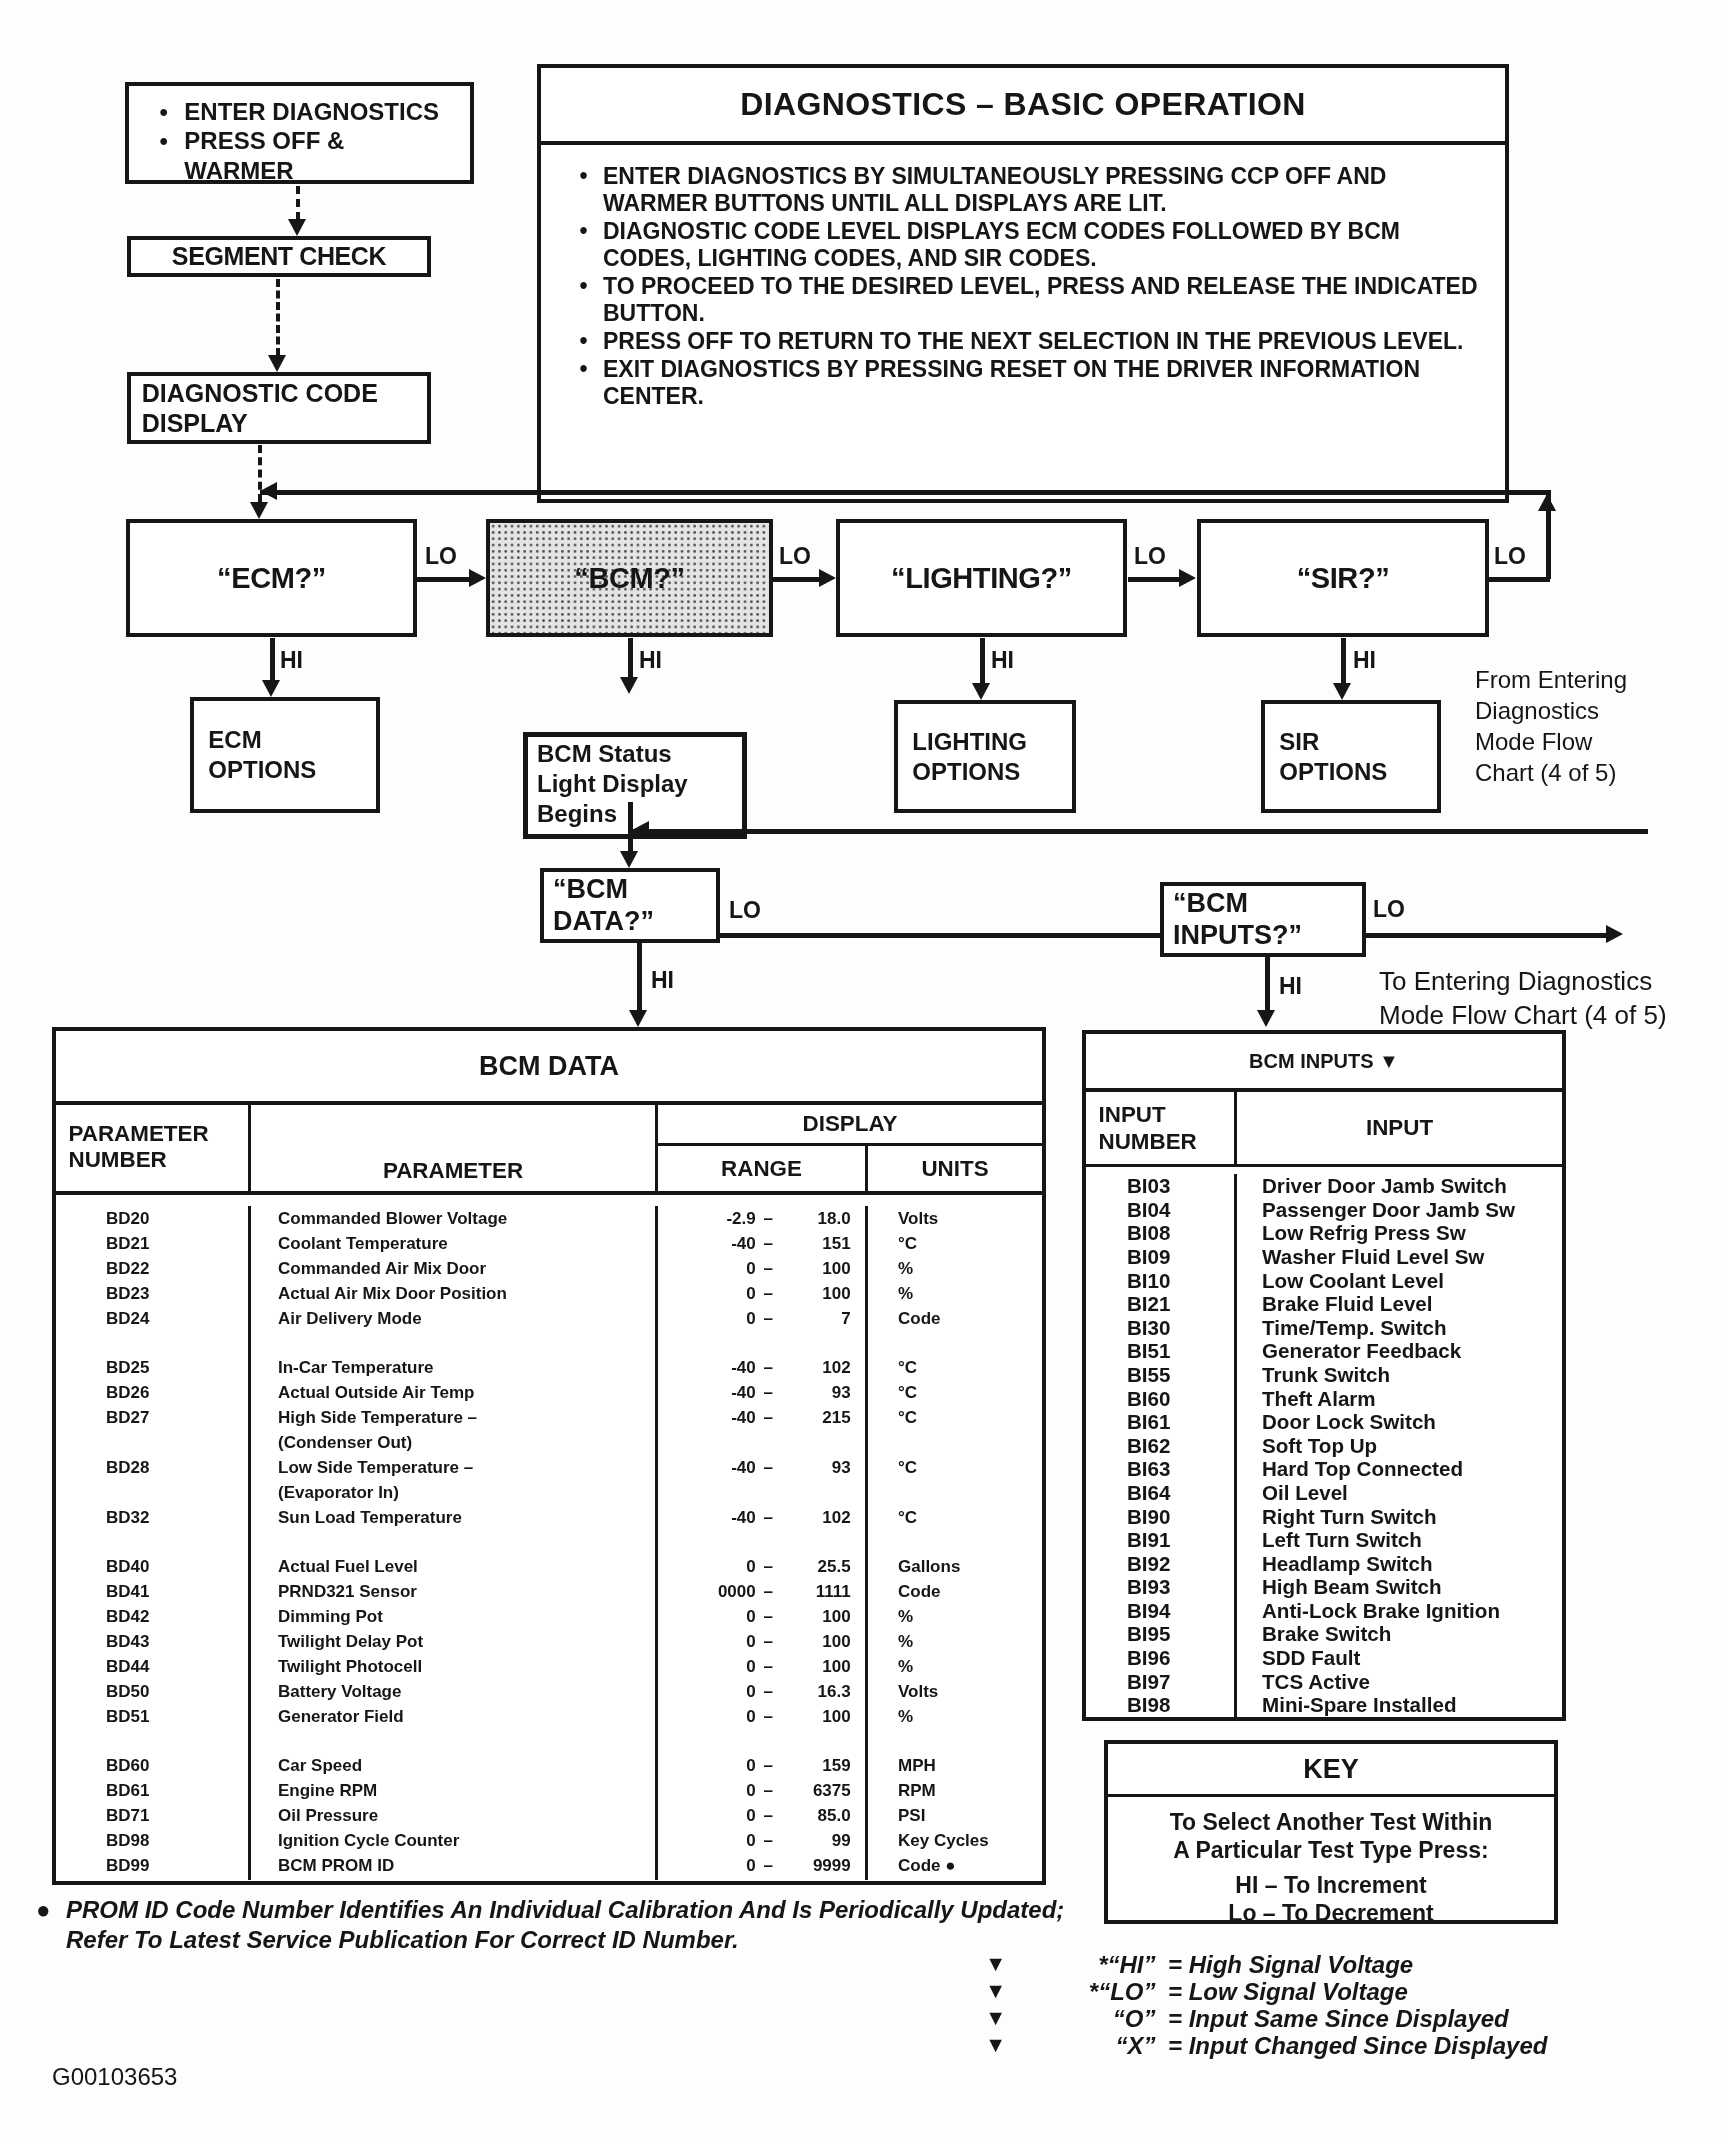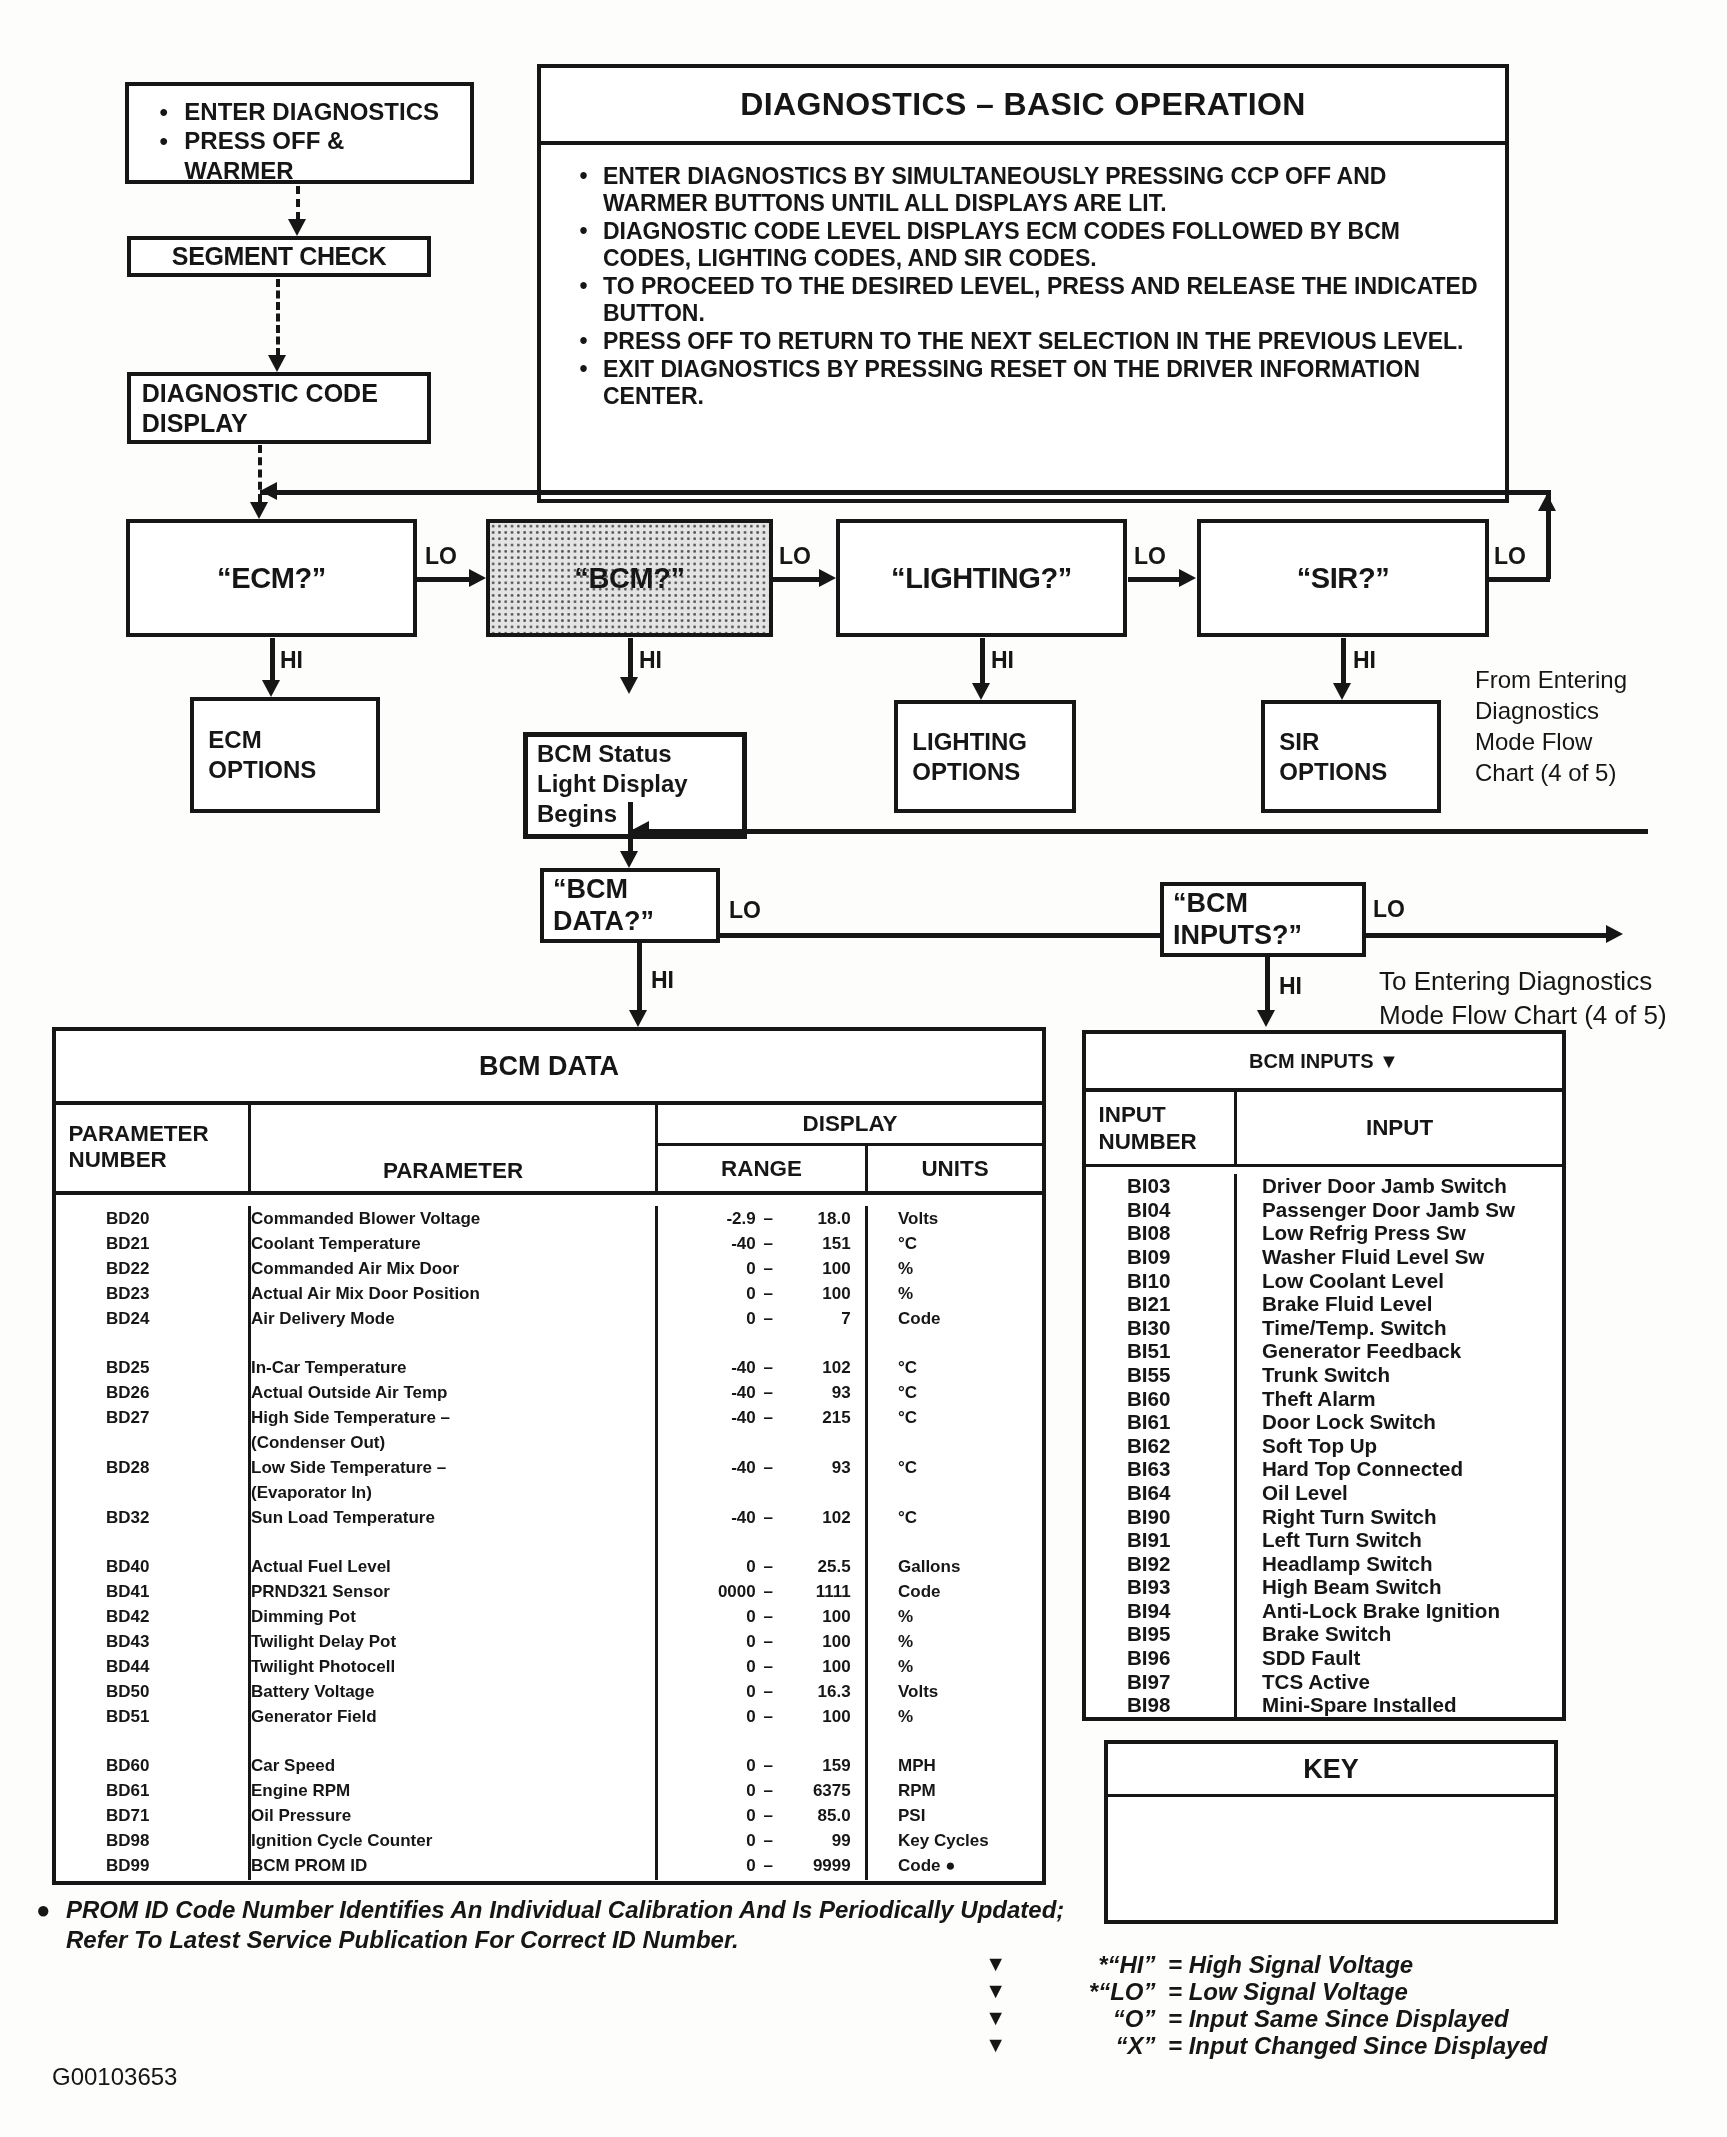--- a/index.html
+++ b/index.html
@@ -48,21 +48,21 @@
   #bcm-data-head .h2{ border-right:3.6px solid var(--ink); font-size:22.4px; font-weight:bold; display:flex; align-items:flex-end; justify-content:center; padding-bottom:7.2px; }
   #bcm-data-head .h3top{ height:41px; border-bottom:3.6px solid var(--ink); font-size:22.4px; font-weight:bold; box-sizing:border-box; }
   #bcm-data-head .h3bot{ display:grid; grid-template-columns:210px 1fr; height:45px; }
   #bcm-data-head .h3bot .rc{ border-right:3.6px solid var(--ink); }
   #bcm-data-head .h3bot div{ display:flex; align-items:center; justify-content:center; font-size:22.4px; font-weight:bold; }
   #bcm-data-body{ display:flex; flex-direction:column; height:685px; padding-top:10.7px; box-sizing:border-box; }
   .drow{ display:grid; grid-template-columns:195px 407px 210px 1fr; font-size:17px; font-weight:bold; line-height:25px; }
   .drow .c{ box-sizing:border-box; }
   .drow .c1,.drow .c2,.drow .c3{ border-right:3.6px solid var(--ink); }
   .drow .c1{ padding-left:50px; }
-  .drow .c2{ }
+  .drow .c2{ padding-left:27px; }
   .drow .c3{ display:flex; justify-content:flex-end; align-items:flex-start; padding-right:14.3px; }
   .drow .c3 .rlo{ min-width:66px; text-align:right; }
   .drow .c3 .rdash{ width:25px; text-align:center; }
   .drow .c3 .rhi{ min-width:70px; text-align:right; }
   .drow .c4{ padding-left:30px; }
   .drow.spacer{ height:24px; }
   .drow.fill{ flex:1; }
   .sub{ font-weight:bold; }
 
   #bcm-inputs-table .ttitle{ height:54px; font-size:20px; }
@@ -660,20 +660,26 @@
         </div>
         <div class="irow fill">
           <div class="c1"></div>
           <div class="c2"></div>
         </div>
       </div>
   </div>
 
   <div class="box" style="left:1104px;top:1740px;width:454px;height:184px;">
     <div id="key-title" class="center">KEY</div>
+    <div id="key-body">
+      <div>To Select Another Test Within</div>
+      <div>A Particular Test Type Press:</div>
+      <div class="presses">HI – To Increment</div>
+      <div>Lo – To Decrement</div>
+    </div>
   </div>
 
   <div id="footnote">
     <span class="dot">●</span>
     <span>PROM ID Code Number Identifies An Individual Calibration And Is Periodically Updated; Refer To Latest Service Publication For Correct ID Number.</span>
   </div>
 
   <div id="legend">
       <div class="legrow">
         <span class="sym">▼</span>

